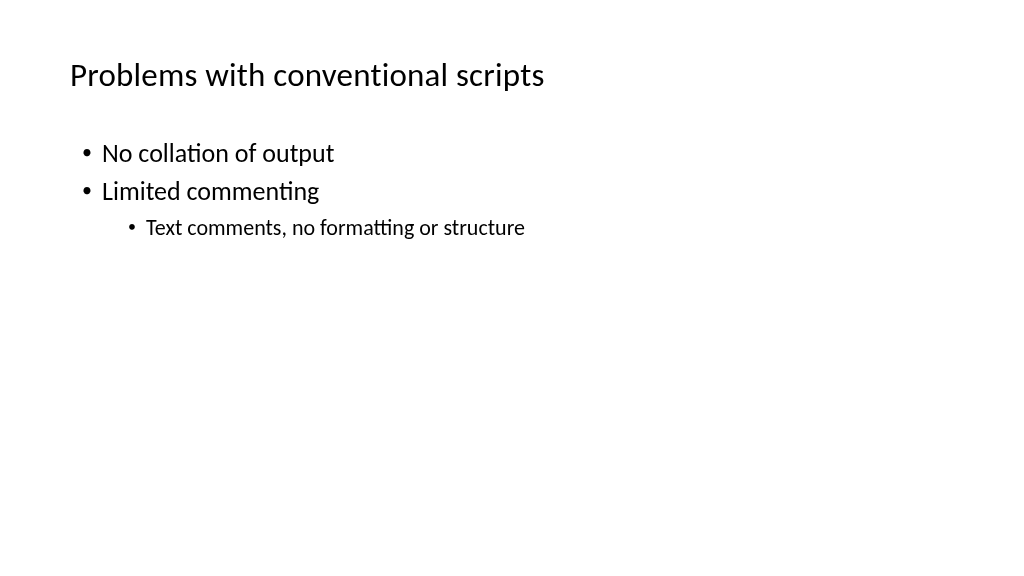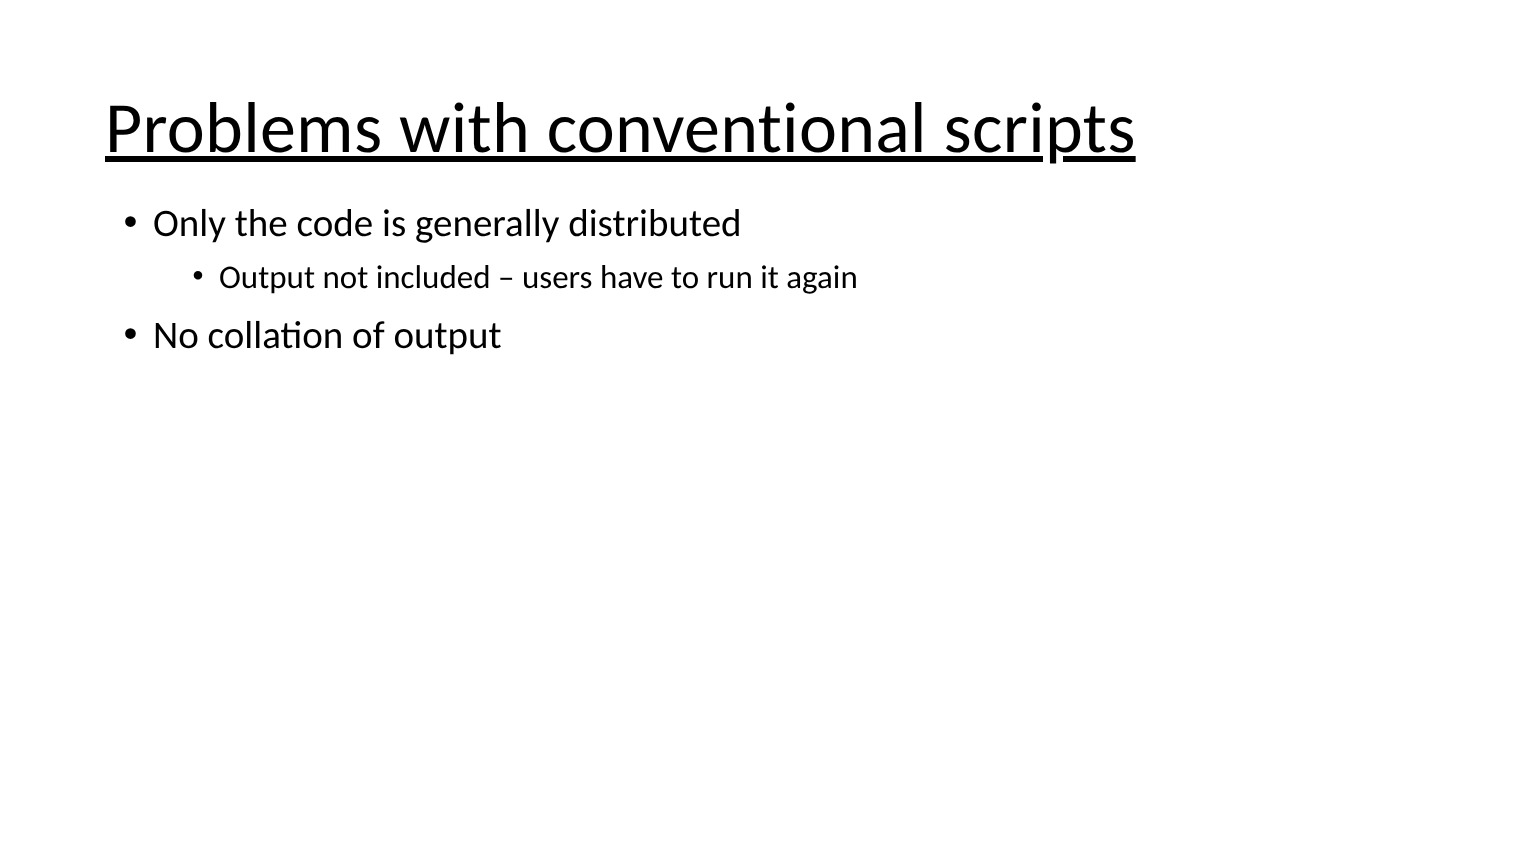--- a/index.html
+++ b/index.html
@@ -10,25 +10,24 @@
     body {
       width: 1024px;
       height: 576px;
       background: #ffffff;
       font-family: Calibri, "Segoe UI", Arial, sans-serif;
       color: #000000;
       padding: 55px 70px 40px 70px;
       overflow: hidden;
     }
     .slide-title {
-      font-size: 48px;
+      font-size: 33px;
       font-weight: 400;
-      margin-bottom: 18px;
+      margin-bottom: 42px;
       letter-spacing: 0.2px;
-      text-decoration: underline;
     }
     .bullets {
       list-style: none;
       padding-left: 18px;
     }
     .bullets > li {
       position: relative;
       font-size: 26px;
       font-weight: 400;
       margin-bottom: 6px;
@@ -66,23 +65,23 @@
       margin-bottom: 42px;
     }
   </style>
 </head>
 <body>
 
 <h1 class="slide-title">Problems with conventional scripts</h1>
 
 <ul class="bullets">
   <li class="bullet-group">
-    <span>Only the code is generally distributed</span>
+    <span>No collation of output</span>
     <ul class="sub-bullets">
-      <li>Output not included – users have to run it again</li>
     </ul>
   </li>
   <li class="bullet-group">
-    <span>No collation of output</span>
+    <span>Limited commenting</span>
     <ul class="sub-bullets">
+      <li>Text comments, no formatting or structure</li>
     </ul>
   </li>
 </ul>
 
 </body></html>

